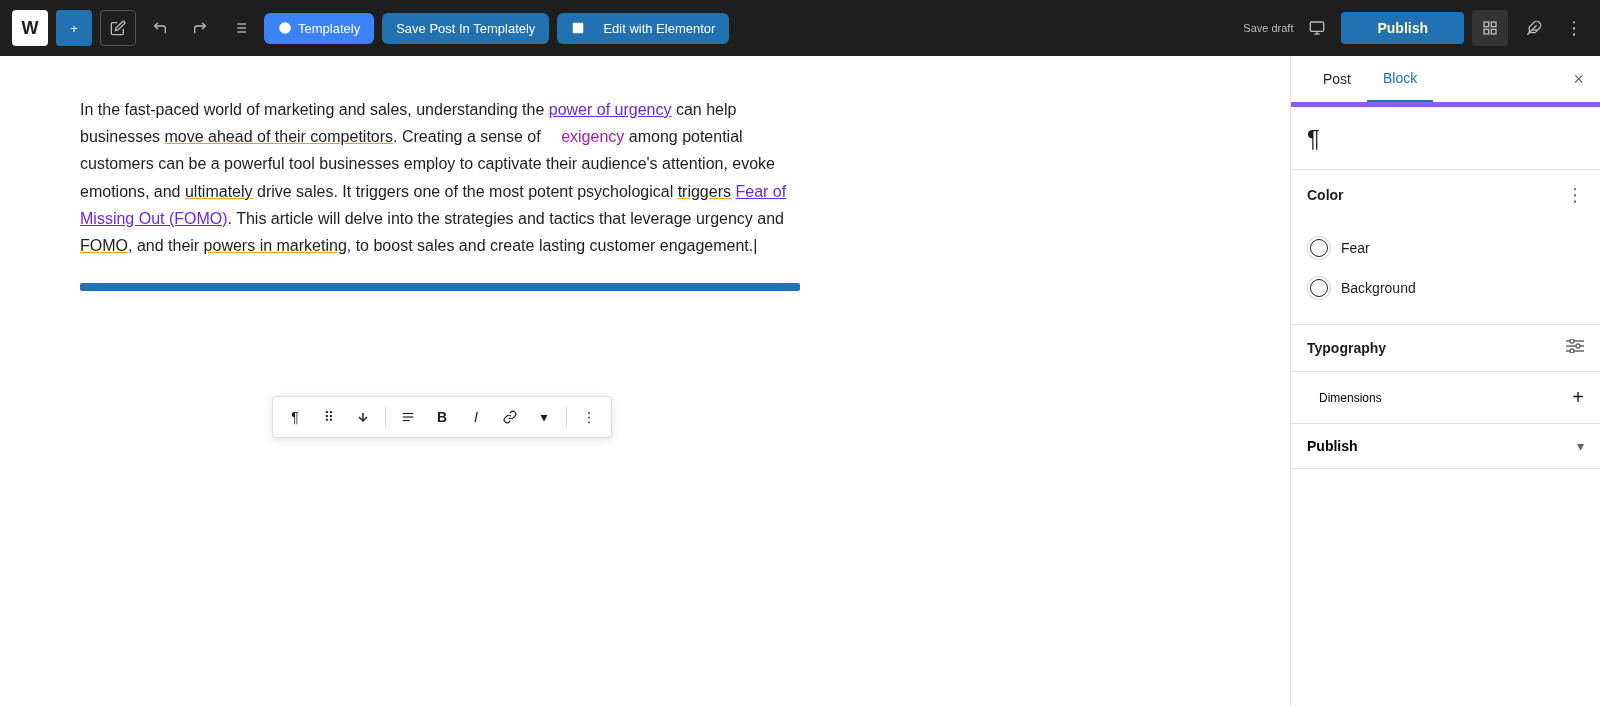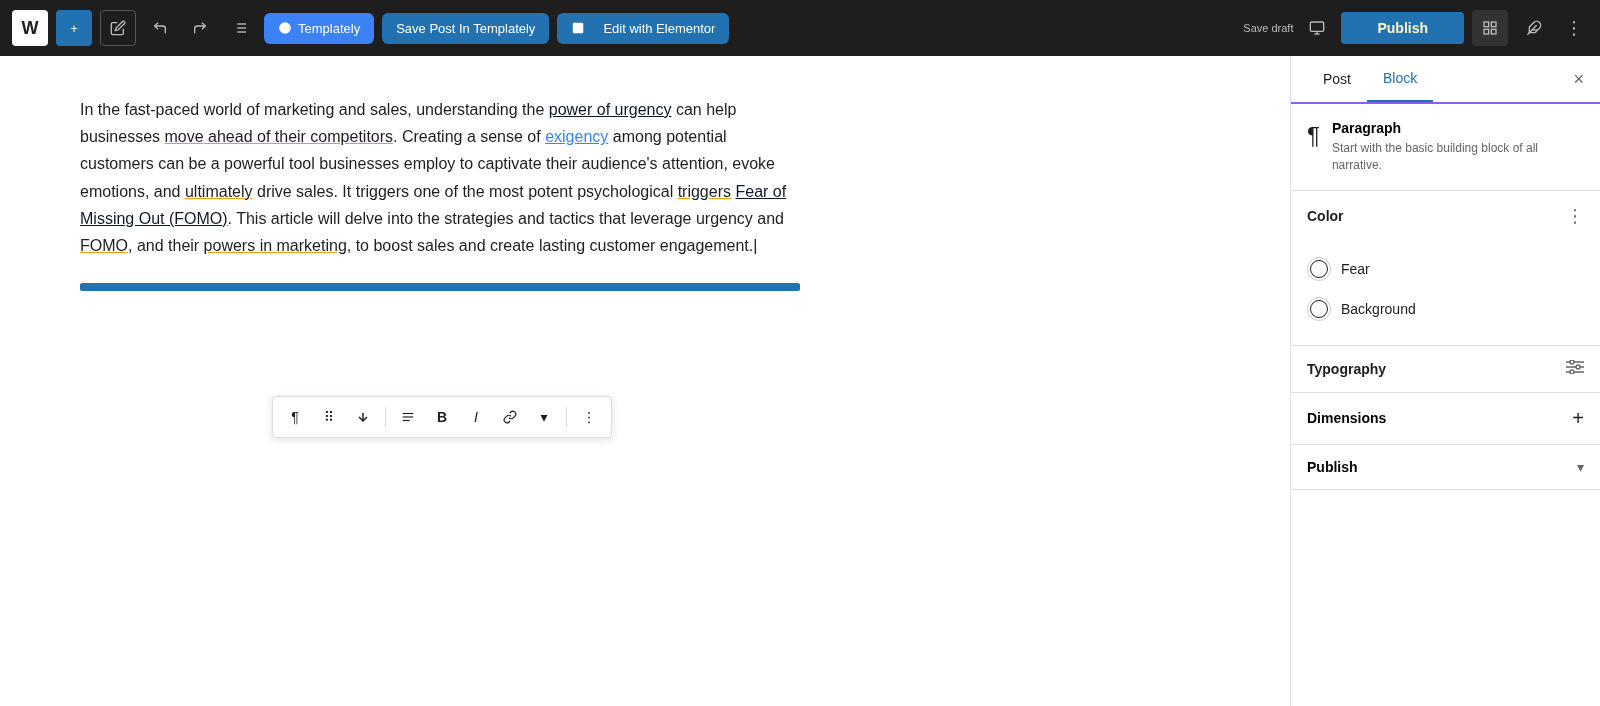--- a/index.html
+++ b/index.html
@@ -62,33 +62,33 @@
       font-size: 14px; color: #1e1e1e;
     }
     .it-bold { font-weight: bold; }
     .it-italic { font-style: italic; }
     .it-divider { width: 1px; height: 20px; background: #ddd; margin: 0 4px; }
 
     
     .post-paragraph {
       font-size: 16px; line-height: 1.7; color: #1e1e1e; max-width: 720px;
     }
-    .link-orange { color: #3b82f6; text-decoration: underline; cursor: pointer; }
-    .link-blue { color: #0f172a; text-decoration: underline; cursor: pointer; }
+    .link-orange { color: #a21caf; cursor: pointer; margin-left: 16px; }
+    .link-blue { color: #6d28d9; text-decoration: underline; cursor: pointer; }
     .underline-orange { text-decoration: underline; text-decoration-color: #f59e0b; }
 
     .blue-bar { background: #2271b1; height: 8px; width: 720px; margin-top: 24px; border-radius: 2px; }
 
     
     .right-panel {
       width: 310px; border-left: 1px solid #e0e0e0; display: flex; flex-direction: column;
       background: #fff; flex-shrink: 0;
     }
     .panel-tabs {
-      display: flex; align-items: center; border-bottom: 2px solid #8b5cf6;
+      display: flex; align-items: center; border-bottom: 5px solid #8b5cf6;
       padding: 0 16px; position: relative;
     }
     .panel-tab {
       padding: 14px 16px; font-size: 14px; cursor: pointer; color: #1e1e1e; border: none; background: transparent;
     }
     .panel-tab.active { color: #2271b1; border-bottom: 2px solid #2271b1; }
     .panel-close {
       margin-left: auto; background: transparent; border: none; cursor: pointer;
       font-size: 18px; color: #666; line-height: 1;
     }
@@ -139,21 +139,21 @@
       display: flex; border: 1px solid #ddd; border-radius: 4px; overflow: hidden;
     }
     .size-opt {
       flex: 1; text-align: center; padding: 8px 4px; font-size: 13px; cursor: pointer;
       border: none; background: transparent; border-right: 1px solid #ddd;
     }
     .size-opt:last-child { border-right: none; }
 
     
     .dimensions-section { padding: 14px 16px; display: flex; align-items: center; justify-content: space-between; }
-    .dimensions-title { font-size: 14px; font-weight: 700; }
+    .dimensions-title { font-size: 12px; font-weight: 400; margin-left: 12px; }
     .dimensions-add { background: transparent; border: none; font-size: 20px; cursor: pointer; color: #1e1e1e; }
 
     
     .advanced-section { padding: 14px 16px; display: flex; align-items: center; justify-content: space-between; cursor: pointer; }
     .advanced-title { font-size: 14px; font-weight: 600; }
     .advanced-chevron { font-size: 14px; color: #666; }
   </style>
 </head>
 <body>
 
@@ -280,24 +280,20 @@
     <div class="panel-tabs">
       <button class="panel-tab">Post</button>
       <button class="panel-tab active">Block</button>
       <button class="panel-close">×</button>
     </div>
 
     <div class="panel-body">
 
       <div class="block-info">
         <div class="block-icon">¶</div>
-        <div>
-          <div class="block-name">Paragraph</div>
-          <div class="block-desc">Start with the basic building block of all narrative.</div>
-        </div>
       </div>
 
       <div class="panel-section">
         <div class="panel-section-header">
           <span class="panel-section-title">Color</span>
           <button class="panel-section-more">⋮</button>
         </div>
         <div class="color-options">
           <div class="color-row">
             <div class="color-circle">

